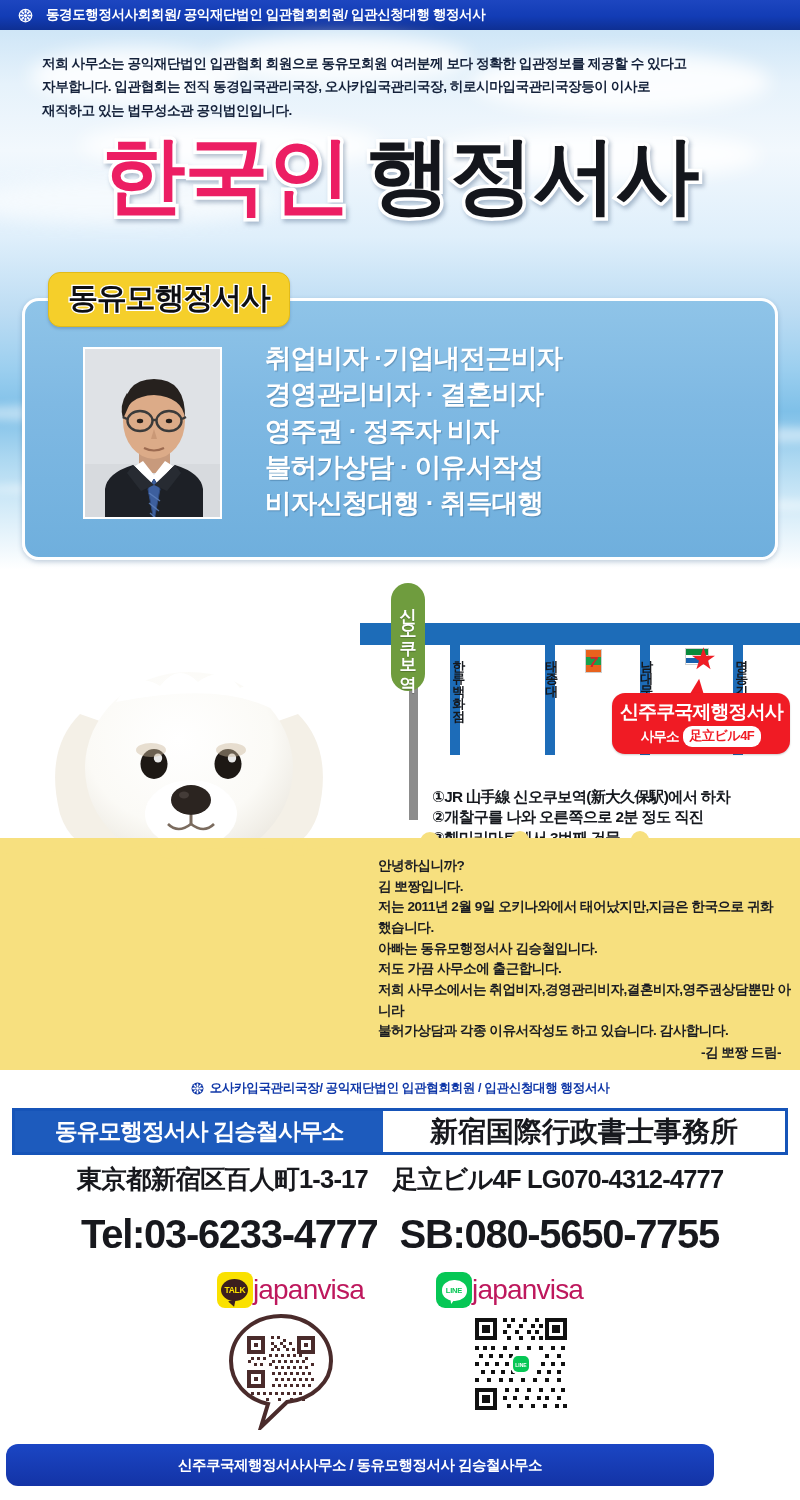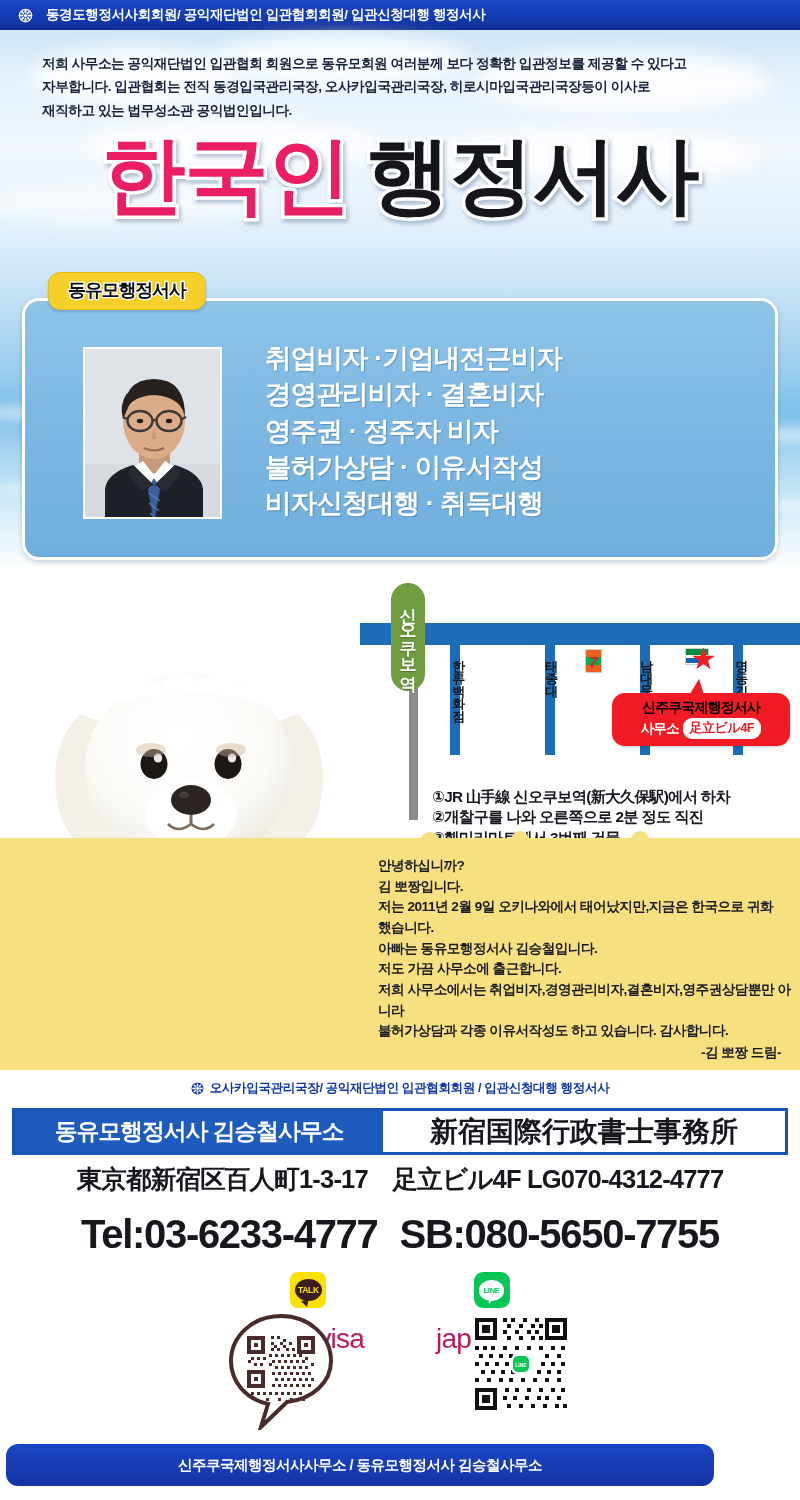--- a/index.html
+++ b/index.html
@@ -81,21 +81,21 @@
   }
 
   
   .ylabel {
     position: absolute; left: 48px; top: 272px;
     background: #f5cf2a; border-radius: 12px;
     padding: 5px 19px 7px 19px;
     border: 1px solid #e2bb18;
     box-shadow: 0 2px 3px rgba(30,60,100,0.22);
     z-index: 6;
-    font-size: 18px; font-weight: bold; color: #0e0f13;
+    font-size: 30px; font-weight: bold; color: #0e0f13;
     letter-spacing: -1.2px;
     -webkit-text-stroke: 2.6px #ffffff;
     paint-order: stroke fill;
   }
 
   
   .svcpanel {
     position: absolute; left: 22px; top: 298px;
     width: 756px; height: 262px;
     background: linear-gradient(180deg,#8fc4e8 0%, #7fb9e3 40%, #6fafdd 100%);
@@ -187,21 +187,21 @@
   }
   .callout-tail {
     position: absolute; left: 690px; top: 104px;
     width: 0; height: 0;
     border-left: 7px solid transparent;
     border-right: 11px solid transparent;
     border-bottom: 20px solid #f01b24;
     transform: rotate(12deg);
   }
   .callout-l1 {
-    color: #000000; font-size: 14px; font-weight: bold;
+    color: #ffffff; font-size: 19px; font-weight: bold;
     letter-spacing: -0.9px; white-space: nowrap;
   }
   .callout-l2 {
     display: flex; align-items: center; justify-content: center; gap: 4px;
     margin-top: 1px;
   }
   .callout-l2 .t {
     color: #ffffff; font-size: 13.5px; font-weight: bold; letter-spacing: -0.9px;
   }
   .callout-pill {
@@ -266,21 +266,21 @@
     color: #17181d; font-size: 40px; font-weight: bold; letter-spacing: -1.3px;
     white-space: nowrap;
   }
   .tels .gap { display: inline-block; width: 22px; }
 
   
   .social {
     position: absolute; left: 0; top: 1272px; width: 800px;
     display: flex; justify-content: center; align-items: center; gap: 72px;
   }
-  .soc { display: flex; align-items: center; gap: 15px; flex-direction: column; }
+  .soc { display: flex; align-items: center; gap: 0; }
   .kakao-ico {
     width: 36px; height: 36px; background: #fae100; border-radius: 8px;
     position: relative; display: flex; align-items: center; justify-content: center;
   }
   .kakao-ico .bub {
     width: 27px; height: 22px; background: #3b1e1e; border-radius: 50%;
     display: flex; align-items: center; justify-content: center;
     color: #fae100; font-size: 8.5px; font-weight: bold; letter-spacing: -0.3px;
   }
   .kakao-ico .bub::after {

